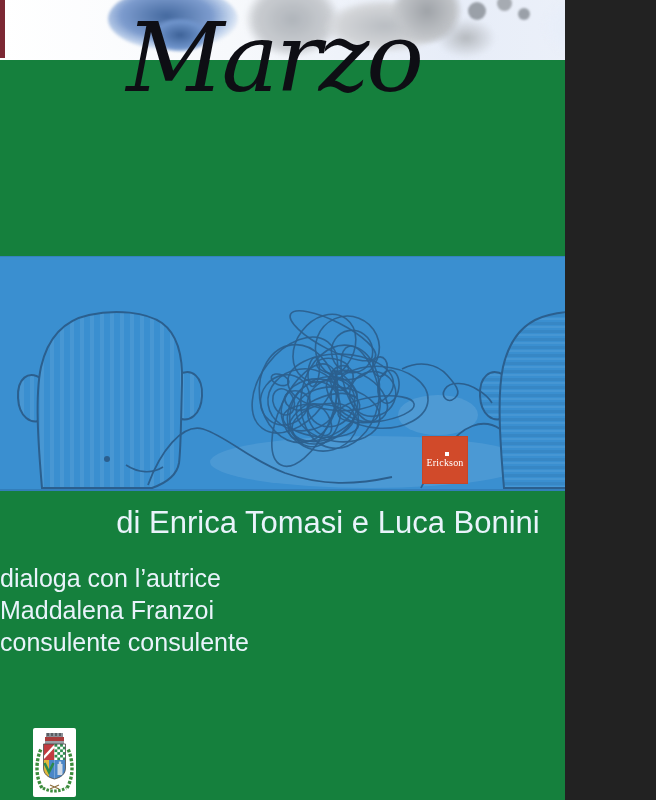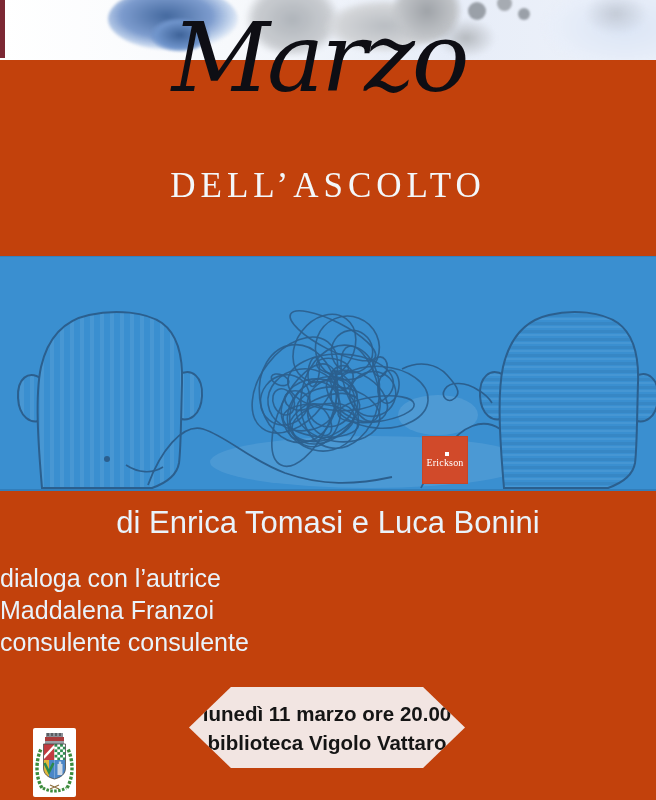--- a/index.html
+++ b/index.html
@@ -1,18 +1,18 @@
 <!DOCTYPE html>
 <html><head>
 <meta charset="utf-8">
 <style>
   html,body{margin:0;padding:0;background:#222;}
   .poster{
-    position:relative; width:656px; height:800px; overflow:hidden;
-    background:#c2410c;
+    position:relative; width:565px; height:800px; overflow:hidden;
+    background:#15803d;
     font-family:"Liberation Sans", sans-serif;
   }
 
   
   .floral-banner{
     position:absolute; left:0; top:0; width:656px; height:60px; overflow:hidden;
     background:linear-gradient(90deg,#ffffff 0%,#f7f9fc 35%,#e7edf8 68%,#eef2fa 100%);
   }
   .blob{position:absolute; border-radius:50%;}
   .red-sliver{position:absolute; left:0; top:0; width:5px; height:58px; background:#7c2833;}
@@ -88,21 +88,20 @@
     <div class="blob" style="left:518px;top:8px;width:12px;height:12px;background:#9aa0a8;filter:blur(1px);"></div>
     <div class="blob" style="left:436px;top:18px;width:60px;height:40px;background:radial-gradient(#b4b8bd 0%, rgba(255,255,255,0) 70%);filter:blur(2px);"></div>
     <div class="blob" style="left:545px;top:-14px;width:160px;height:82px;background:radial-gradient(#dbe5f5 0%, #e8eef9 60%, rgba(255,255,255,0) 80%);filter:blur(3px);"></div>
     <div class="blob" style="left:585px;top:-6px;width:62px;height:40px;background:radial-gradient(#c3cad6 0%, rgba(255,255,255,0) 72%);filter:blur(2px);"></div>
     <div class="red-sliver"></div>
   </div>
 
   <div class="month-script">Marzo</div>
 
   <div class="title-block">
-    <div>DELL’ASCOLTO</div>
   </div>
 
   <div class="illustration-band">
     <svg width="656" height="232" viewBox="0 0 656 232">
       <defs>
         <pattern id="vstripe" width="10" height="10" patternUnits="userSpaceOnUse">
           <rect width="10" height="10" fill="#3a8fd0"></rect>
           <rect width="4" height="10" fill="rgba(255,255,255,0.07)"></rect>
         </pattern>
         <pattern id="hstripe" width="10" height="8" patternUnits="userSpaceOnUse">
@@ -182,24 +181,20 @@
   </div>
 
   <div class="authors-line">di Enrica Tomasi e Luca Bonini</div>
 
   <div class="dialog-block">
     <div>dialoga con l’autrice</div>
     <div>Maddalena Franzoi</div>
     <div>consulente consulente</div>
   </div>
 
-  <div class="event-banner">
-    <div>lunedì 11 marzo ore 20.00</div>
-    <div>biblioteca Vigolo Vattaro</div>
-  </div>
 
   <div class="coat-of-arms">
     <svg width="43" height="69" viewBox="0 0 43 69">
       <rect x="0" y="0" width="43" height="69" rx="2" fill="#ffffff"></rect>
 
       <g>
         <rect x="13" y="5" width="17" height="4" fill="#8a8f96"></rect>
         <rect x="14" y="5" width="2" height="3" fill="#5a5e63"></rect>
         <rect x="18" y="5" width="2" height="3" fill="#5a5e63"></rect>
         <rect x="22" y="5" width="2" height="3" fill="#5a5e63"></rect>

